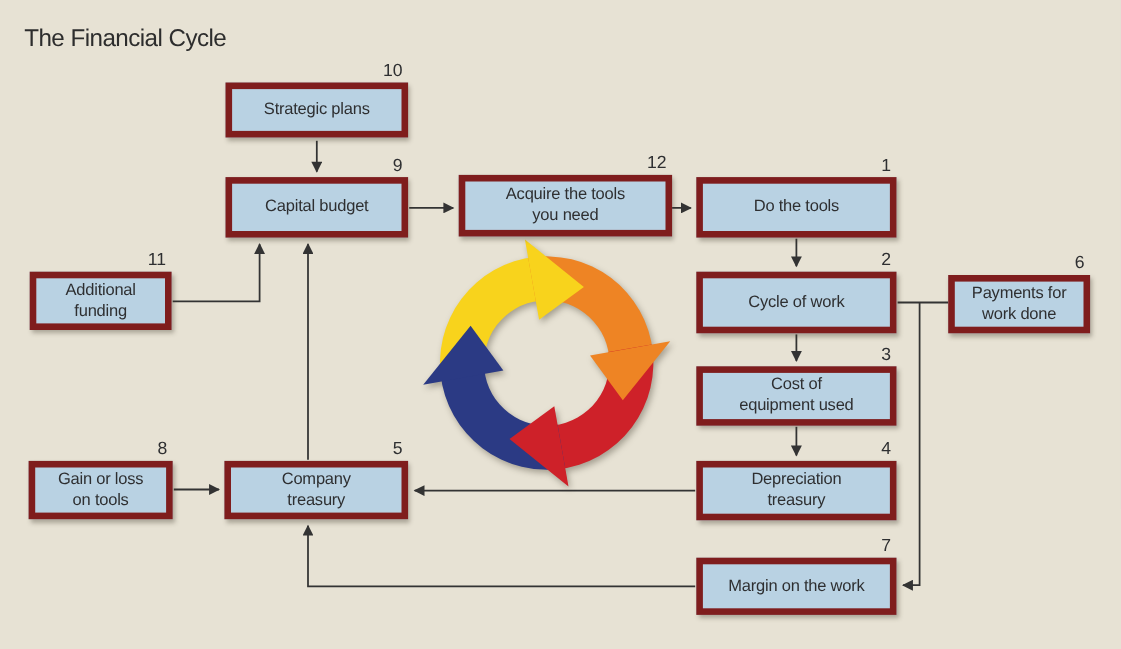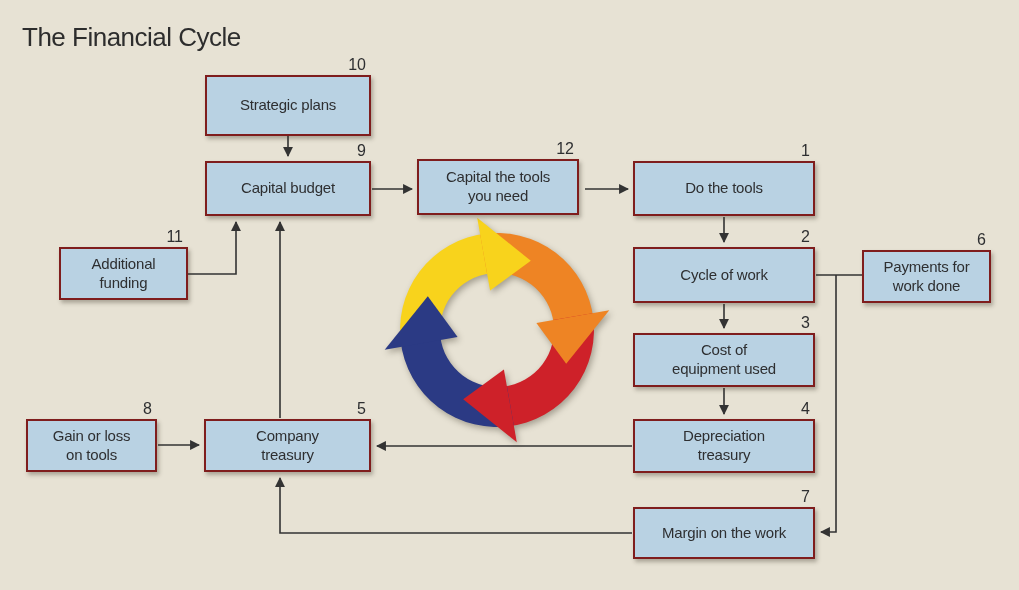--- a/index.html
+++ b/index.html
@@ -8,30 +8,30 @@
     background:#cfcfcf;
   }
   .canvas{
     position:relative;
     width:1019px;height:590px;
     background:#e7e2d4;
     overflow:hidden;
   }
   .page-title{
     position:absolute;left:22px;top:22px;
-    font-size:26px;letter-spacing:-0.5px;
+    font-size:22px;letter-spacing:-0.5px;
     color:#2d2d2d;
   }
   svg.layer{position:absolute;left:0;top:0;}
   .cycle-svg{filter:drop-shadow(2px 3px 3px rgba(40,35,20,0.35));}
   .node{position:absolute;}
   .node-box{
     position:absolute;inset:0;
     background:#b9d2e3;
-    border:2px solid #7f1d1d;
+    border:6px solid #7f1d1d;
     box-shadow:2px 3px 4px rgba(60,55,40,0.35);
     display:flex;align-items:center;justify-content:center;
     text-align:center;
     font-size:15px;line-height:1.25;
     color:#2e2f31;
     white-space:pre-line;
     letter-spacing:-0.2px;
     box-sizing:border-box;
   }
   .node-num{
@@ -78,42 +78,42 @@
 
       <path fill="#f8d31c" d="M -19.8 -112.3 L 33.8 -69.2 L -6.9 -39.4 Z"></path>
       <path fill="#ee8424" transform="rotate(90)" d="M -19.8 -112.3 L 33.8 -69.2 L -6.9 -39.4 Z"></path>
       <path fill="#ce2129" transform="rotate(180)" d="M -19.8 -112.3 L 33.8 -69.2 L -6.9 -39.4 Z"></path>
       <path fill="#2b3a84" transform="rotate(270)" d="M -19.8 -112.3 L 33.8 -69.2 L -6.9 -39.4 Z"></path>
     </g>
   </svg>
 
   <div class="page-title">The Financial Cycle</div>
 
-  <div class="node" style="left:205px;top:75px;width:166px;height:61px;">
+  <div class="node" style="left:205px;top:75px;width:166px;height:50px;">
     <span class="node-num">10</span>
     <div class="node-box">Strategic plans</div>
   </div>
 
   <div class="node" style="left:205px;top:161px;width:166px;height:55px;">
     <span class="node-num">9</span>
     <div class="node-box">Capital budget</div>
   </div>
 
-  <div class="node" style="left:417px;top:159px;width:162px;height:56px;">
+  <div class="node" style="left:417px;top:159px;width:194px;height:56px;">
     <span class="node-num">12</span>
-    <div class="node-box">Capital the tools
+    <div class="node-box">Acquire the tools
 you need</div>
   </div>
 
   <div class="node" style="left:633px;top:161px;width:182px;height:55px;">
     <span class="node-num">1</span>
     <div class="node-box">Do the tools</div>
   </div>
 
-  <div class="node" style="left:27px;top:247px;width:129px;height:53px;margin-left:32px;">
+  <div class="node" style="left:27px;top:247px;width:129px;height:53px;">
     <span class="node-num">11</span>
     <div class="node-box">Additional
 funding</div>
   </div>
 
   <div class="node" style="left:633px;top:247px;width:182px;height:56px;">
     <span class="node-num">2</span>
     <div class="node-box">Cycle of work</div>
   </div>
 

